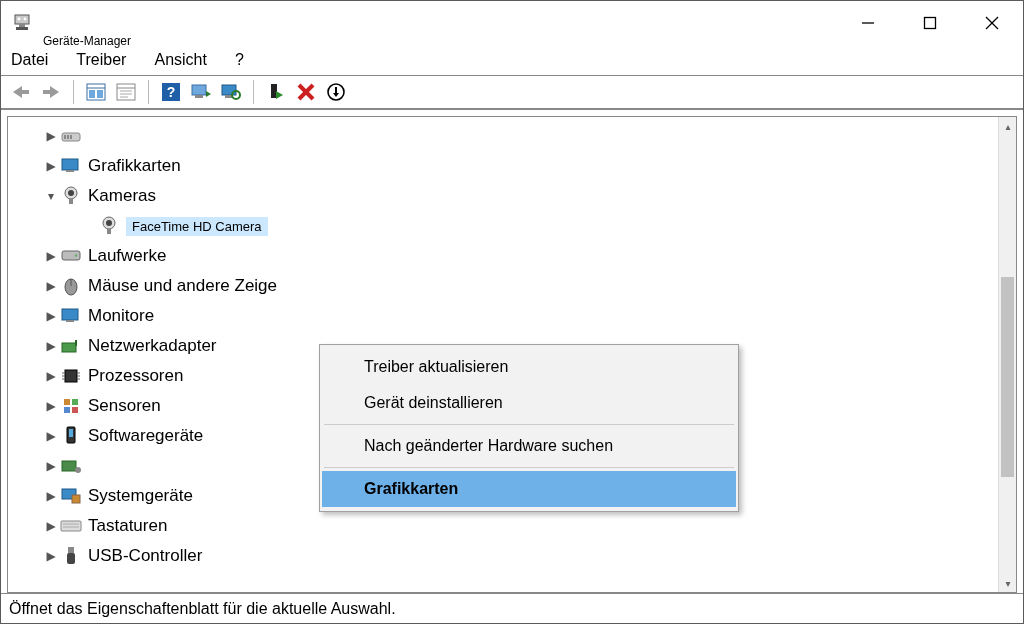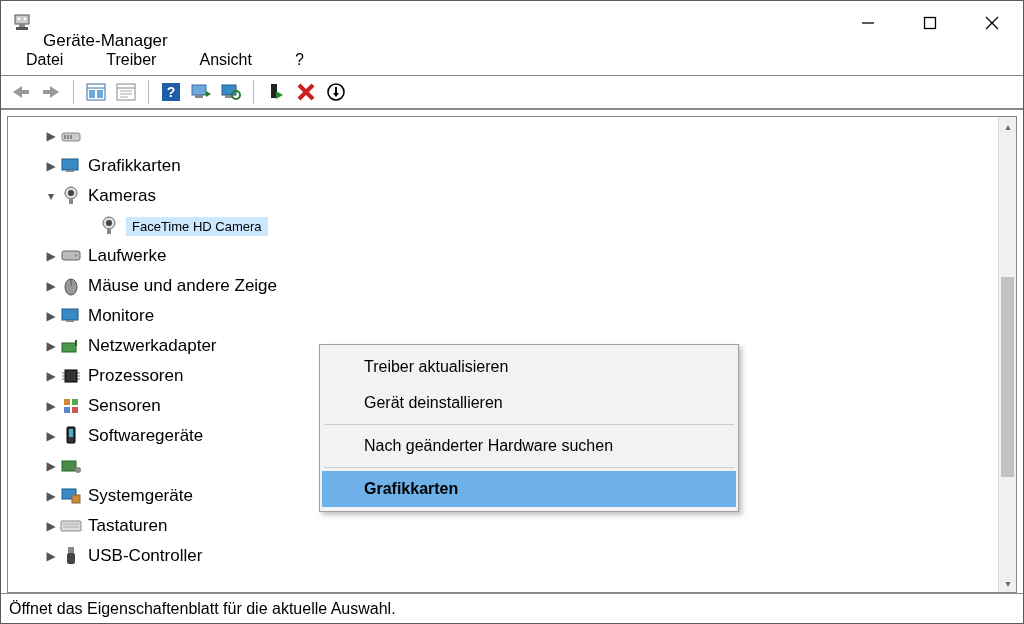--- a/index.html
+++ b/index.html
@@ -1,24 +1,24 @@
 <!DOCTYPE html>
 <html><head>
 <meta charset="utf-8">
 <style>
   * { box-sizing: border-box; margin: 0; padding: 0; }
   html, body { width: 1024px; height: 624px; font-family: "Segoe UI", Tahoma, sans-serif; font-size: 15px; background: #fff; }
   .window { width: 1024px; height: 624px; border: 1px solid #5a5a5a; display: flex; flex-direction: column; position: relative; }
   .titlebar { height: 44px; display: flex; align-items: center; padding: 0 0 0 10px; }
   .titlebar-icon { width: 22px; height: 22px; margin-right: 10px; display:flex; align-items:center; justify-content:center;}
-  .titlebar-text { font-size: 17px; flex: 1; margin-top: 36px; }
+  .titlebar-text { font-size: 12px; flex: 1; margin-top: 36px; }
   .titlebar-controls { display: flex; height: 100%; }
   .ctrl { width: 62px; display: flex; align-items: center; justify-content: center; font-size: 17px; }
   .menubar { height: 30px; display: flex; align-items: center; padding: 0 10px; gap: 28px; font-size: 16px; }
-  .menubar span { cursor: default; margin-left: 15px; }
+  .menubar span { cursor: default; }
   .toolbar { height: 34px; border-top: 1px solid #888; border-bottom: 1px solid #888; display: flex; align-items: center; padding: 0 8px; gap: 6px; background:#fff;}
   .tool-sep { width: 1px; height: 24px; background: #bbb; margin: 0 4px; }
   .tool-btn { width: 24px; height: 24px; display: flex; align-items: center; justify-content: center; }
   .content-wrap { flex: 1; display: flex; position: relative; border-top:1px solid #888;}
   .content-inner { position:absolute; left:6px; top:6px; right:6px; bottom:0; border:1px solid #888; }
   .tree { overflow: hidden; position:absolute; left:0; top:0; right:18px; bottom:0; background:#fff; padding-top:4px;}
   .tree-row { height: 30px; display: flex; align-items: center; padding-left: 34px; font-size: 17px; white-space: nowrap; }
   .tree-row .arrow { width: 18px; display: inline-flex; justify-content: center; color:#555; font-size:12px;}
   .tree-row .icon { width: 22px; display: inline-flex; justify-content: center; margin-right: 6px; }
   .selected-label { background: #cce8ff; padding: 2px 6px; }

